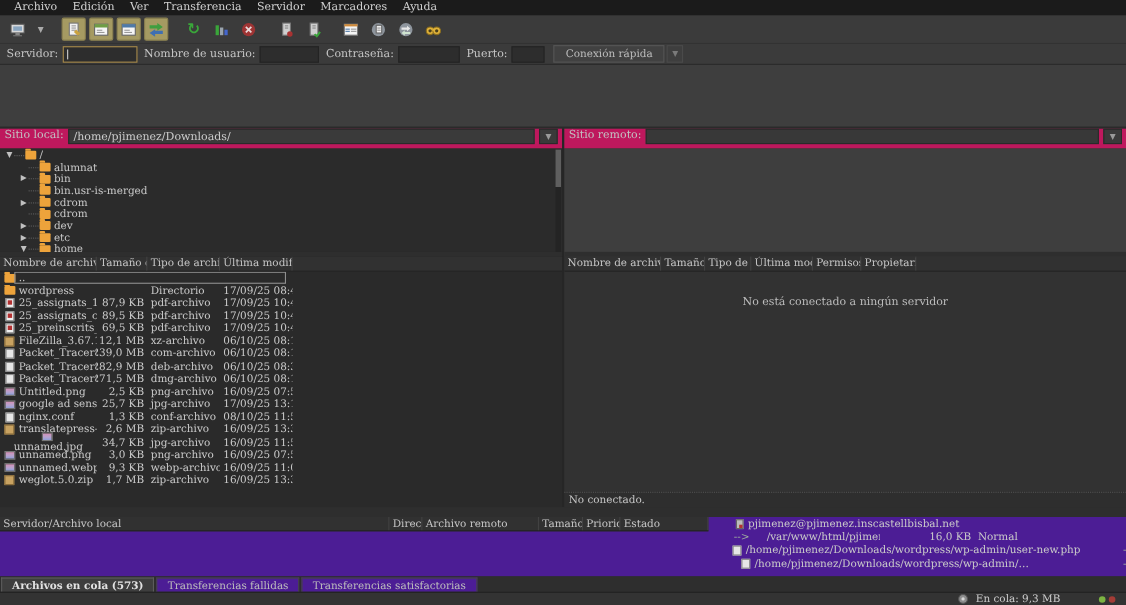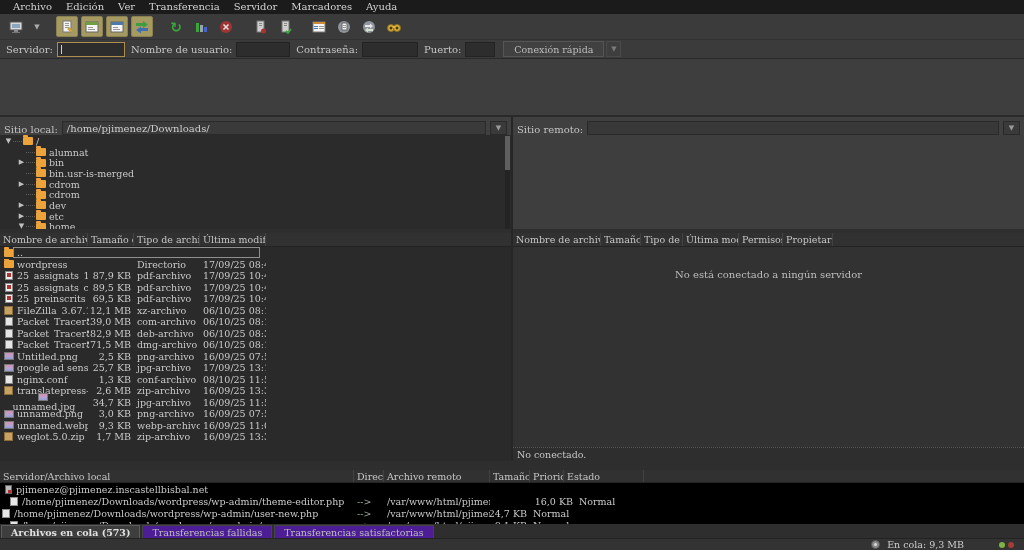--- a/index.html
+++ b/index.html
@@ -32,21 +32,21 @@
   .qc-drop { width:15px; height:16px; margin-left:2px; background:#3e3e3e; border:1px solid #4a4a4a; color:#7a7a7a; font-size:7px; display:flex; align-items:center; justify-content:center; }
 
   
   .log { height:58px; background:#3e3e3e; border-bottom:2px solid #2a2a2a; flex:none; }
 
   
   .panes { height:344px; display:flex; flex:none; }
   .pane { width:511px; display:flex; flex-direction:column; }
   .splitter { width:2px; background:#262626; }
 
-  .siterow { height:18px; background:#404040; display:flex; align-items:flex-end; padding:0 4px; gap:4px; flex:none; }
+  .siterow { height:18px; background:#be185d; display:flex; align-items:flex-start; padding:0 4px; gap:4px; flex:none; }
   .siterow .lbl { white-space:nowrap; color:#c2c2c2; }
   .combo { flex:1; height:14px; background:#3a3a3a; border:1px solid #2a2a2a; display:flex; align-items:center; padding:0 4px; color:#cccccc; overflow:hidden; white-space:nowrap; }
   .combo.disabled { color:#8a8a8a; background:#383838; }
   .combo-arrow { width:17px; height:14px; background:#3a3a3a; border:1px solid #2a2a2a; color:#9a9a9a; font-size:7px; display:flex; align-items:center; justify-content:center; }
 
   .tree { height:98px; background:#2b2b2b; border-bottom:4px solid #2e2e2e; position:relative; overflow:hidden; padding-top:1px; flex:none; }
   .tree-row { height:10.7px; display:flex; align-items:center; font-size:9.5px; white-space:nowrap; }
   .tree.empty { background:#3e3e3e; }
   .expander { width:9px; font-size:7px; color:#c0c0c0; text-align:center; line-height:9px; flex:none; font-family:"DejaVu Sans",sans-serif; }
   .dots { width:9px; height:1px; border-top:1px dotted #5d5d5d; flex:none; }
@@ -68,21 +68,21 @@
   .rows { flex:1; overflow:hidden; position:relative; }
   .frow { height:11.5px; display:flex; align-items:center; font-size:9.5px; white-space:nowrap; position:relative; color:#cacaca; }
   .cell { overflow:hidden; white-space:nowrap; padding:0 3px; flex:none; display:flex; align-items:center; }
   .cell.num { justify-content:flex-end; }
   .focus-rect { position:absolute; left:13px; width:247px; top:0; height:11px; border:1px solid #8f8f8f; pointer-events:none; }
   .empty-msg { position:absolute; top:22px; left:0; right:0; text-align:center; color:#bdbdbd; font-size:10px; }
   .pane-status { height:14px; background:#2e2e2e; border-top:1px dotted #565656; display:flex; align-items:center; padding:0 4px; font-size:9.5px; color:#c6c6c6; flex:none; }
 
   
   .queue-gap { height:9px; background:#2e2e2e; flex:none; }
-  .queue { height:54px; background:#000000; display:flex; flex-direction:column; flex:none; }
+  .queue { height:54px; background:#4c1d95; display:flex; flex-direction:row; flex:none;gap:20px; }
   .queue-header { height:13px; background:#313131; border-bottom:1px solid #232323; display:flex; font-size:9.5px; color:#c6c6c6; flex:none; }
   .queue-rows { flex:1; overflow:hidden; }
   .qrow { height:12px; display:flex; align-items:center; font-size:9.5px; color:#cacaca; white-space:nowrap; }
   .q-server-ic { width:7px; height:9px; background:#bcbcbc; border:1px solid #666; position:relative; margin:0 4px 0 2px; flex:none; }
   .q-server-ic::after { content:""; position:absolute; right:0; bottom:0; width:3px; height:3px; background:#b23030; }
   .q-dir { color:#9fae9f; }
 
   
   .tabs { height:14px; background:#2e2e2e; display:flex; align-items:flex-end; padding:0 1px; gap:2px; flex:none; }
   .tab { font-size:9.5px; color:#bdbdbd; background:#4c1d95; border:1px solid #454545; border-bottom:none; padding:0 9px; height:13px; display:flex; align-items:center; }
@@ -553,24 +553,20 @@
         </div>
       </div>
     <div class="queue-rows" id="queue-rows">
         <div class="qrow">
           <span class="cell" style="width: 354px;">
             <span class="q-server-ic"></span>
             <span>pjimenez@pjimenez.inscastellbisbal.net</span>
           </span>
         </div>
         <div class="qrow">
-          <span class="cell" style="width: 354px; padding-left: 8px;">
-            <span class="page-ic"></span>
-            <span>/home/pjimenez/Downloads/wordpress/wp-admin/theme-editor.php</span>
-          </span>
           <span class="cell q-dir" style="width: 30px;">--&gt;</span>
           <span class="cell" style="width: 106px;">/var/www/html/pjimen...</span>
           <span class="cell num" style="width: 40px; margin-left: 46px;">16,0 KB</span>
           <span class="cell" style="width: 34px; overflow: visible;">Normal</span>
           <span class="cell" style="width: 80px;"></span>
         </div>
         <div class="qrow">
           <span class="cell" style="width: 354px; padding-left: 0;">
             <span class="page-ic"></span>
             <span>/home/pjimenez/Downloads/wordpress/wp-admin/user-new.php</span>

